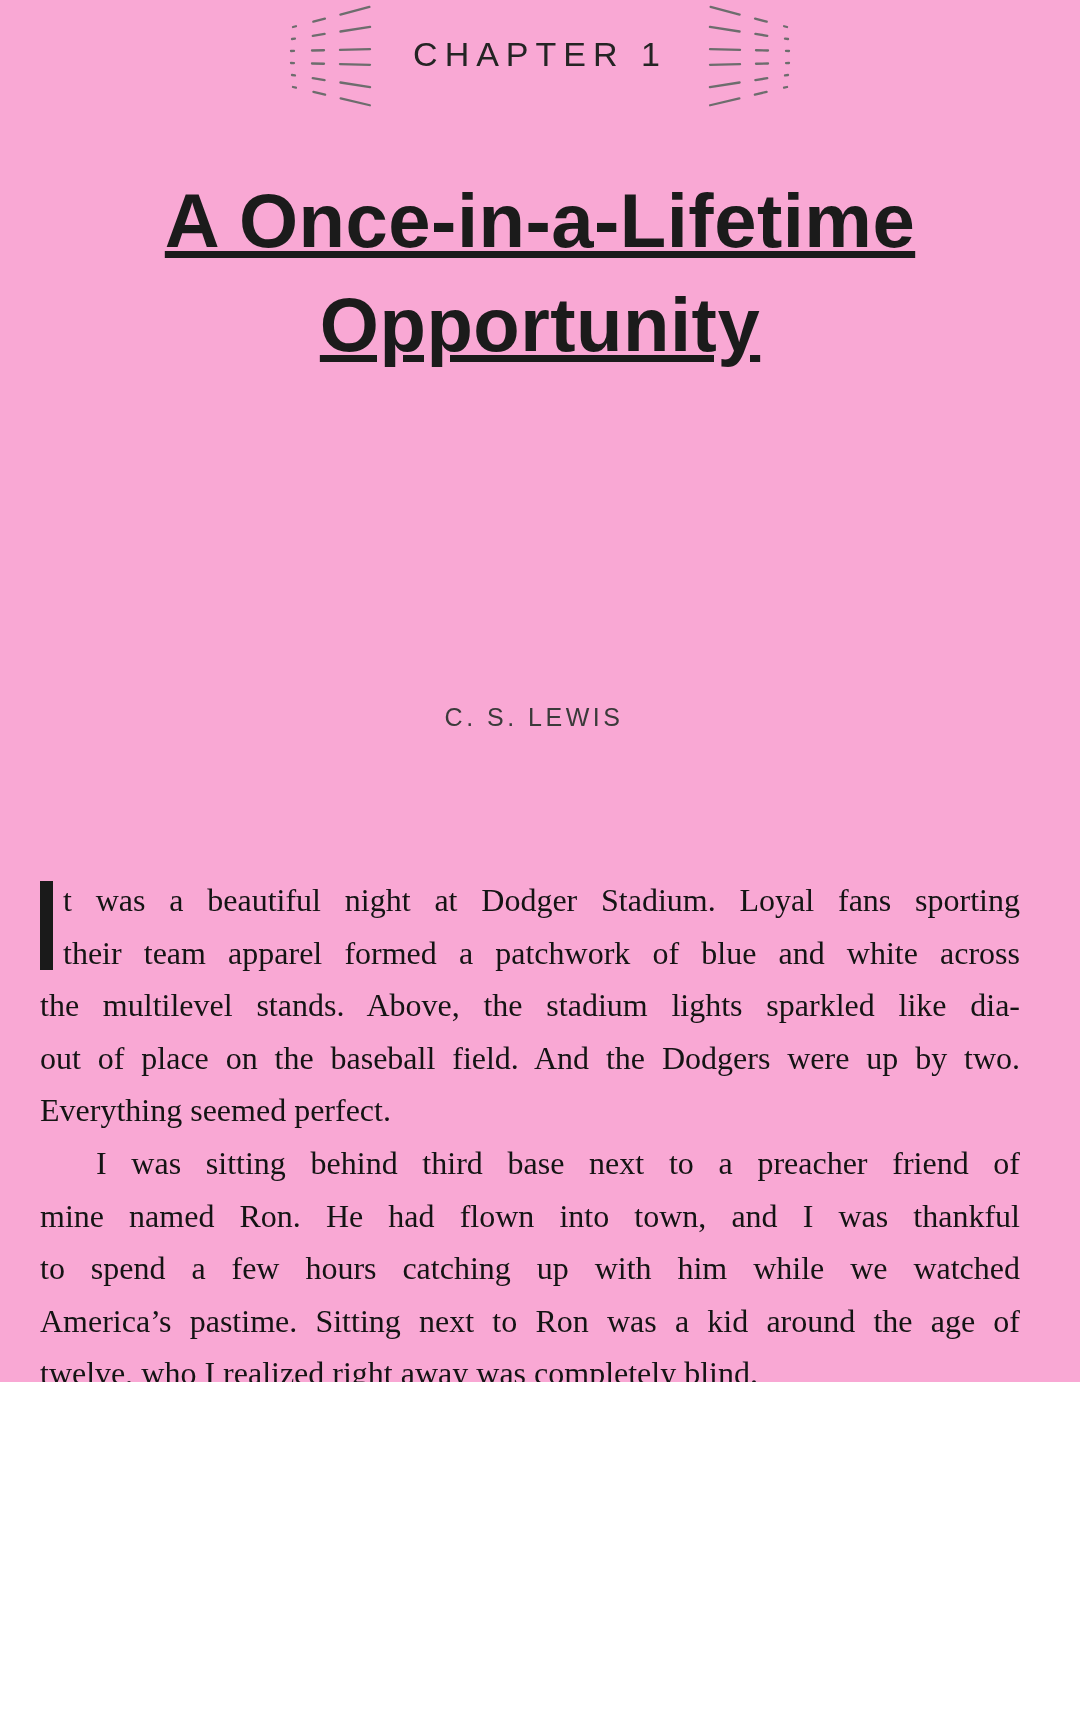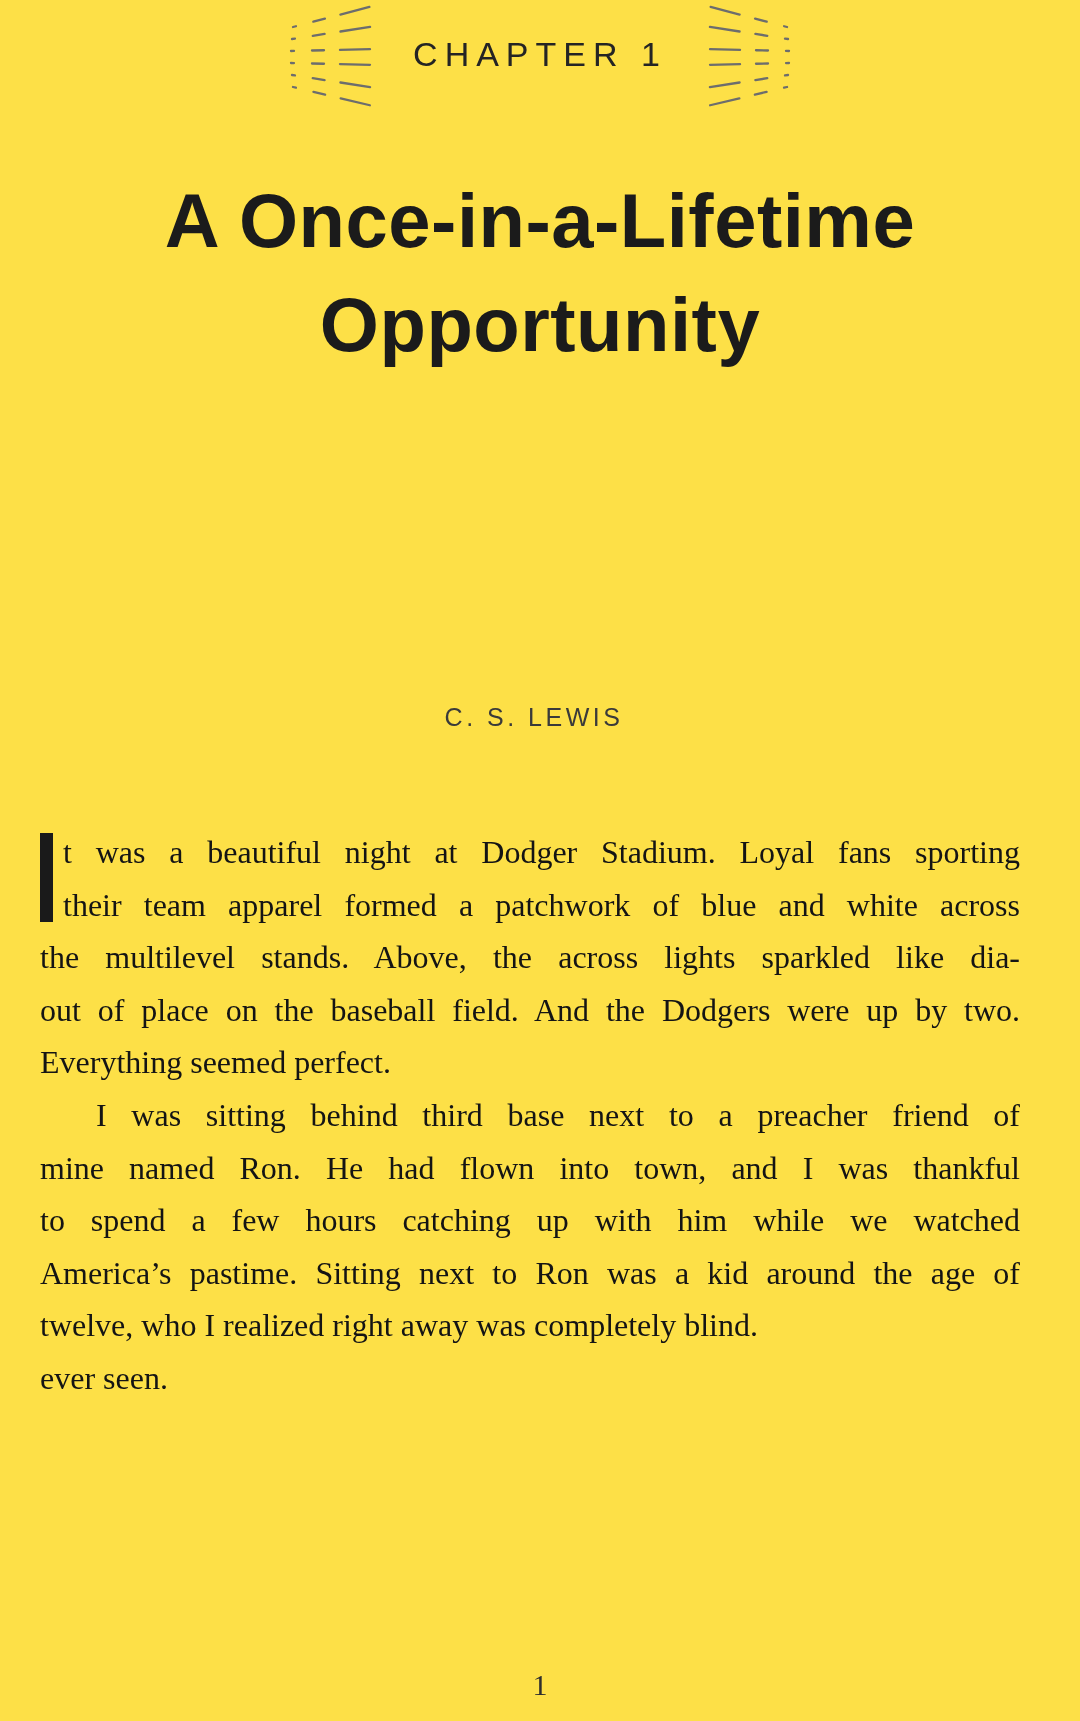--- a/index.html
+++ b/index.html
@@ -1,20 +1,20 @@
 <!DOCTYPE html>
 <html><head>
 <meta charset="utf-8">
 <style>
   html, body { margin: 0; padding: 0; background: #ffffff; }
   .page {
     position: relative;
     width: 1080px;
-    height: 1721px;
-    background: #fde047;
+    height: 1382px;
+    background: #f9a8d4;
     overflow: hidden;
     font-family: "Liberation Serif", serif;
     color: #161616;
   }
 
   
   .chapter-head {
     position: absolute;
     top: 0; left: 0; right: 0;
     height: 112px;
@@ -41,20 +41,21 @@
     top: 148px; left: 0; right: 0;
     text-align: center;
     font-family: "Liberation Sans", sans-serif;
     font-weight: 700;
     color: #1b1b1b;
   }
   .title .t-line {
     font-size: 76px;
     line-height: 104px;
     letter-spacing: 0.5px;
+    text-decoration: underline;
   }
 
   
   .epigraph {
     position: absolute;
     top: 503px; left: 0; right: 0;
     text-align: center;
     font-family: "Liberation Sans", sans-serif;
     font-weight: 400;
     color: #3a3a3a;
@@ -70,21 +71,21 @@
     text-align: center;
     font-family: "Liberation Sans", sans-serif;
     font-size: 25px;
     letter-spacing: 3.5px;
     color: #3a3a3a;
   }
 
   
   .body-text {
     position: absolute;
-    top: 826px;
+    top: 874px;
     left: 40px;
     width: 980px;
     font-size: 32px;
     line-height: 52.6px;
     color: #141414;
   }
   .para { margin: 0; }
   .b-line { text-align: justify; text-align-last: justify; }
   .b-line.last { text-align: left; text-align-last: left; }
   .b-line.indent { text-indent: 56px; }
@@ -144,21 +145,21 @@
 
 
   <div class="attribution">C. S. LEWIS</div>
 
   <div class="body-text">
 
     <p class="para">
       <span class="dropcap">I</span>
       <span class="b-line" style="display:block">t was a beautiful night at Dodger Stadium. Loyal fans sporting</span>
       <span class="b-line" style="display:block">their team apparel formed a patchwork of blue and white across</span>
-      <span class="b-line" style="display:block">the multilevel stands. Above, the across lights sparkled like dia-</span>
+      <span class="b-line" style="display:block">the multilevel stands. Above, the stadium lights sparkled like dia-</span>
       <span class="b-line" style="display:block">out of place on the baseball field. And the Dodgers were up by two.</span>
       <span class="b-line last" style="display:block">Everything seemed perfect.</span>
     </p>
 
     <p class="para">
       <span class="b-line indent" style="display:block">I was sitting behind third base next to a preacher friend of</span>
       <span class="b-line" style="display:block">mine named Ron. He had flown into town, and I was thankful</span>
       <span class="b-line" style="display:block">to spend a few hours catching up with him while we watched</span>
       <span class="b-line" style="display:block">America’s pastime. Sitting next to Ron was a kid around the age of</span>
       <span class="b-line last" style="display:block">twelve, who I realized right away was completely blind.</span>

